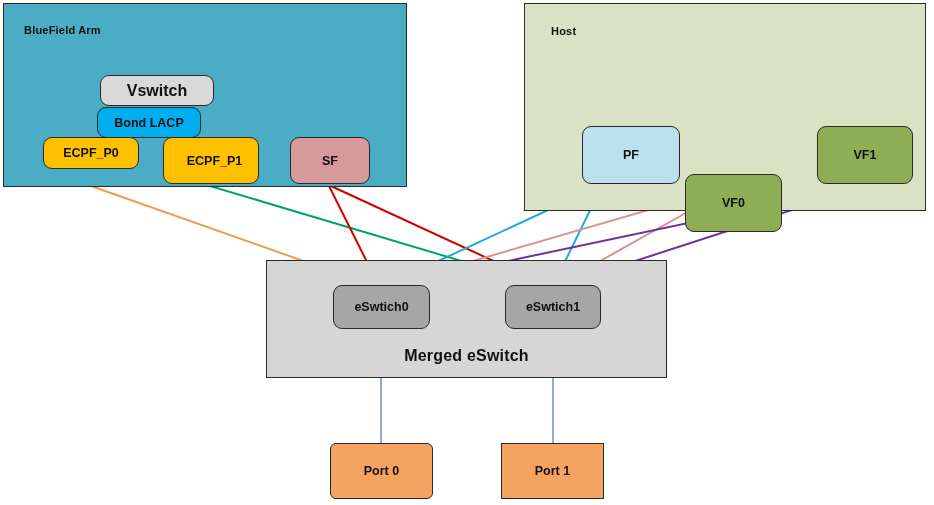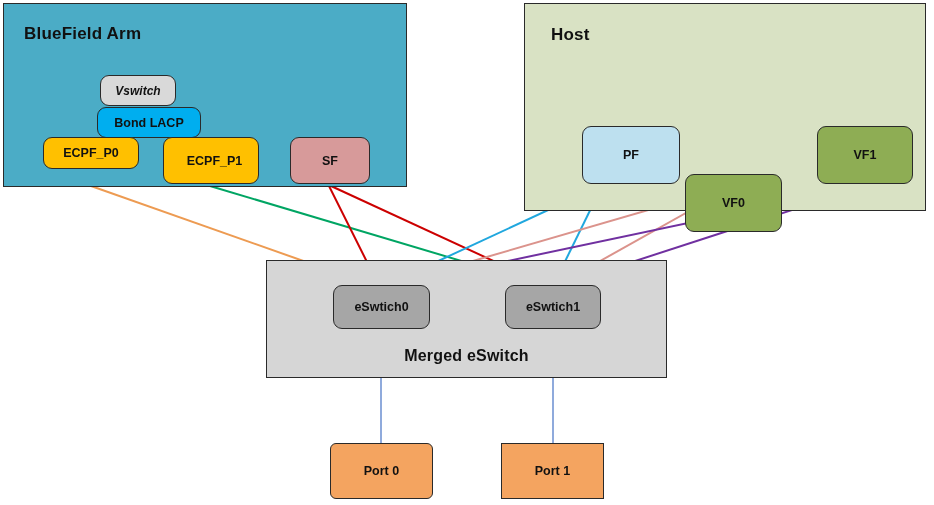--- a/index.html
+++ b/index.html
@@ -26,21 +26,21 @@
 
   
   .panel {
     position: absolute;
     border: 1.5px solid #2a2a2a;
     box-sizing: border-box;
   }
   .panel-title {
     position: absolute;
     font-weight: bold;
-    font-size: 17px;
+    font-size: 11px;
     color: #111111;
     letter-spacing: .2px;
     white-space: nowrap;
   }
 
   #bluefield-panel {
     left: 3px;
     top: 3px;
     width: 404px;
     height: 184px;
@@ -81,21 +81,21 @@
     align-items: center;
     justify-content: center;
     font-weight: bold;
     font-size: 12.5px;
     color: #111111;
     white-space: nowrap;
     z-index: 4;
   }
   .rounded { border-radius: 9px; }
 
-  #node-vswitch   { left:100px; top:75px;  width:76px;  height:31px; background:#D9D9D9; border-radius:9px; font-size:12px;font-style:italic;}
+  #node-vswitch   { left:100px; top:75px;  width:114px;  height:31px; background:#D9D9D9; border-radius:9px; font-size:16px;}
   #node-bondlacp  { left:97px;  top:107px; width:104px; height:31px; background:#00AEEF; border-radius:9px; }
   #node-ecpf-p0   { left:43px;  top:137px; width:96px;  height:32px; background:#FFC000; }
   #node-ecpf-p1   { left:163px; top:137px; width:96px;  height:47px; background:#FFC000;padding-left:7px; }
   #node-sf        { left:290px; top:137px; width:80px;  height:47px; background:#D79A9A; }
 
   #node-pf        { left:552px; top:126px; width:98px;  height:58px; background:#BDE0EF;margin-left:30px; }
   #node-vf0       { left:685px; top:126px; width:97px;  height:58px; background:#8EAD54;margin-top:48px; }
   #node-vf1       { left:817px; top:126px; width:96px;  height:58px; background:#8EAD54; }
 
   #node-eswitch0  { left:333px; top:285px; width:97px;  height:44px; background:#A6A6A6; }

